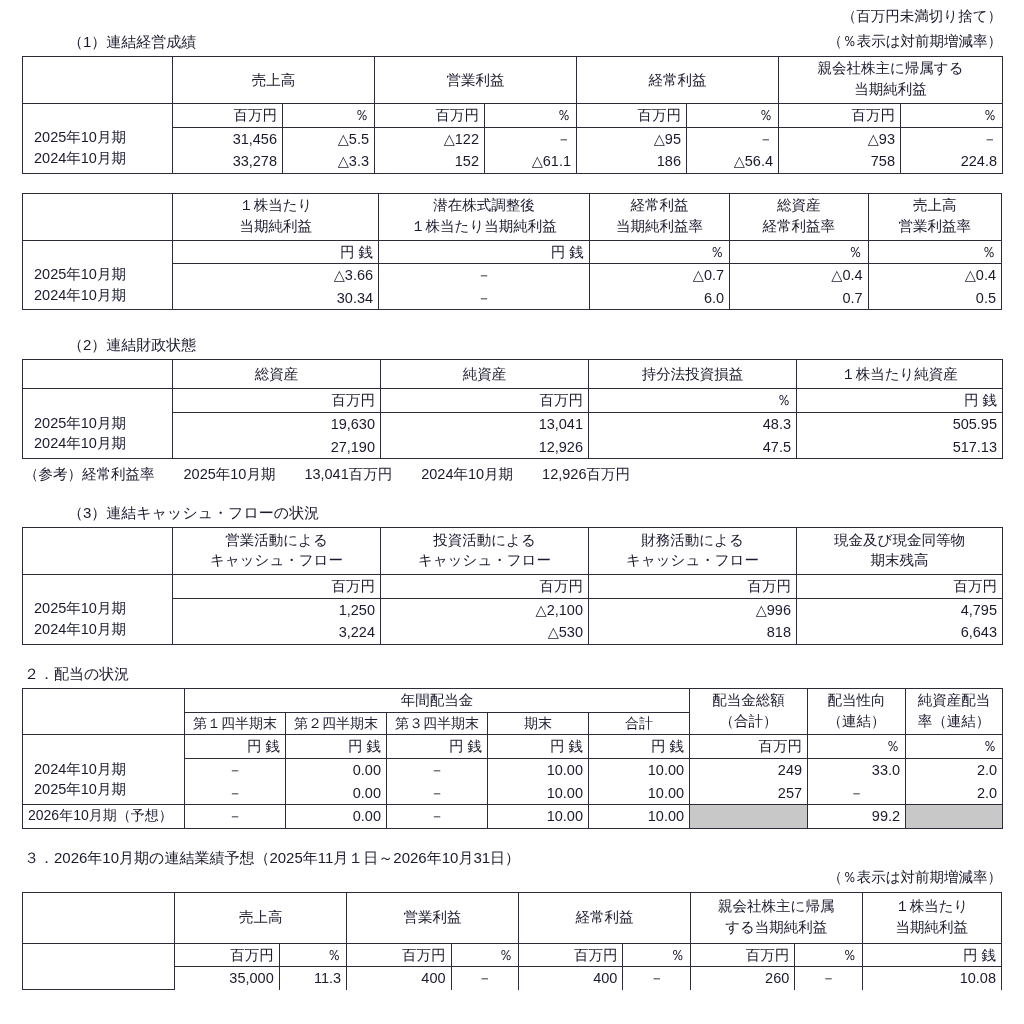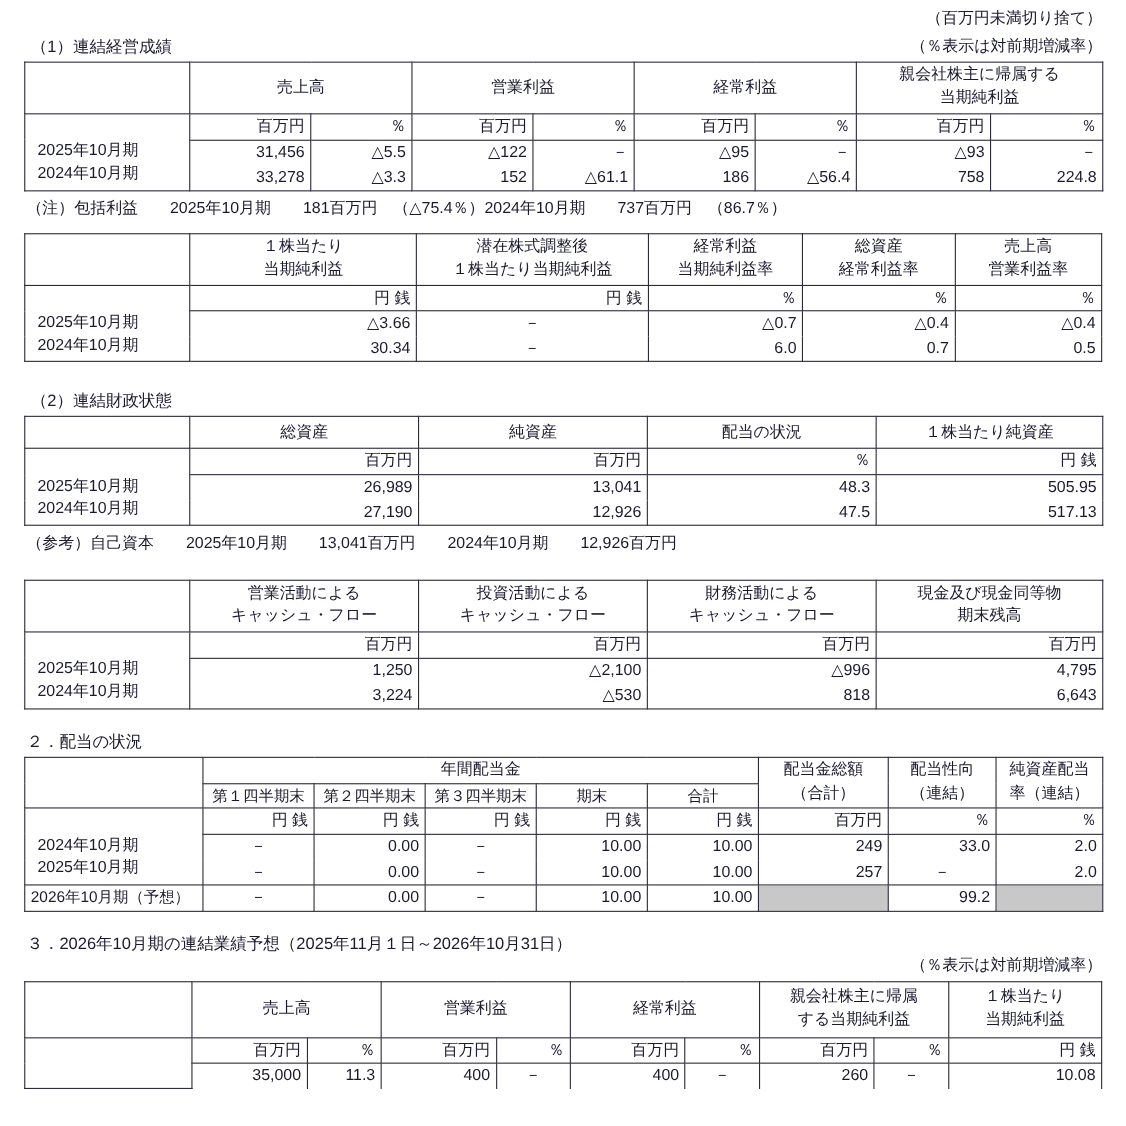--- a/index.html
+++ b/index.html
@@ -27,21 +27,21 @@
     padding-right: 22px;
     font-size: 14.5px;
     white-space: nowrap;
   }
   .sec-title {
     padding-left: 24px;
     font-size: 15px;
     white-space: nowrap;
   }
   .sub-title {
-    padding-left: 28px;
+    padding-left: 68px;
     font-size: 15px;
     white-space: nowrap;
   }
   .note-line {
     padding-left: 24px;
     font-size: 14.5px;
     white-space: nowrap;
   }
 
   
@@ -151,21 +151,20 @@
       <td class="rgt no-b-top">△61.1</td>
       <td class="rgt no-b-top">186</td>
       <td class="rgt no-b-top">△56.4</td>
       <td class="rgt no-b-top">758</td>
       <td class="rgt no-b-top">224.8</td>
     </tr>
   </tbody>
     </table>
 
   <div style="height:6px"></div>
-  <div class="note-line">（注）包括利益　　2025年10月期　　181百万円　（△75.4％）2024年10月期　　737百万円　（86.7％）</div>
   <div class="gap-m"></div>
 
   <table class="fin">
     <colgroup>
       <col style="width:150px">
       <col style="width:205px">
       <col style="width:210px">
       <col style="width:140px">
       <col style="width:138px">
       <col style="width:133px">
@@ -235,53 +234,54 @@
       <col style="width:208px">
       <col style="width:208px">
       <col style="width:208px">
       <col style="width:206px">
     </colgroup>
     <tbody>
         <tr>
       <td style="height:26px"></td>
       <td class="ctr">総資産</td>
       <td class="ctr">純資産</td>
-      <td class="ctr">配当の状況</td>
+      <td class="ctr">持分法投資損益</td>
       <td class="ctr">１株当たり純資産</td>
     </tr>
     <tr class="unit-row">
       <td rowspan="3" class="spacer-cell">
         <div class="rowlabel" style="height:19px"></div>
         <div class="rowlabel">2025年10月期</div>
         <div class="rowlabel">2024年10月期</div>
       </td>
       <td class="unit">百万円</td>
       <td class="unit">百万円</td>
       <td class="unit">％</td>
       <td class="unit">円 銭</td>
     </tr>
     <tr class="data-row">
-      <td class="rgt no-b-top no-b-bot">26,989</td>
+      <td class="rgt no-b-top no-b-bot">19,630</td>
       <td class="rgt no-b-top no-b-bot">13,041</td>
       <td class="rgt no-b-top no-b-bot">48.3</td>
       <td class="rgt no-b-top no-b-bot">505.95</td>
     </tr>
     <tr class="data-row">
       <td class="rgt no-b-top">27,190</td>
       <td class="rgt no-b-top">12,926</td>
       <td class="rgt no-b-top">47.5</td>
       <td class="rgt no-b-top">517.13</td>
     </tr>
   </tbody>
     </table>
 
   <div style="height:6px"></div>
-  <div class="note-line">（参考）自己資本　　2025年10月期　　13,041百万円　　2024年10月期　　12,926百万円</div>
+  <div class="note-line">（参考）経常利益率　　2025年10月期　　13,041百万円　　2024年10月期　　12,926百万円</div>
 
   <div class="gap-l"></div>
+  <div class="sub-title">（3）連結キャッシュ・フローの状況</div>
   <div style="height:4px"></div>
 
   <table class="fin">
     <colgroup>
       <col style="width:150px">
       <col style="width:208px">
       <col style="width:208px">
       <col style="width:208px">
       <col style="width:206px">
     </colgroup>

